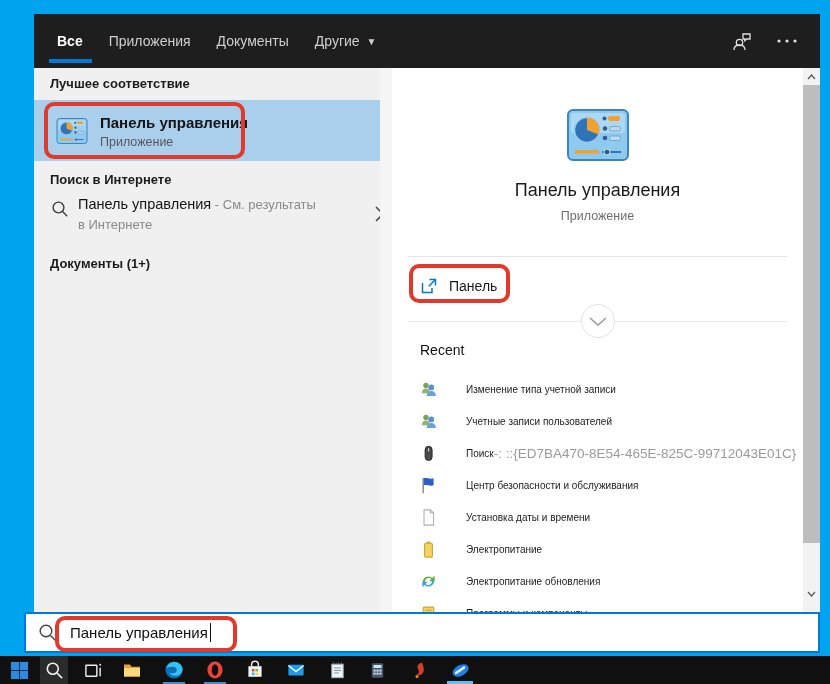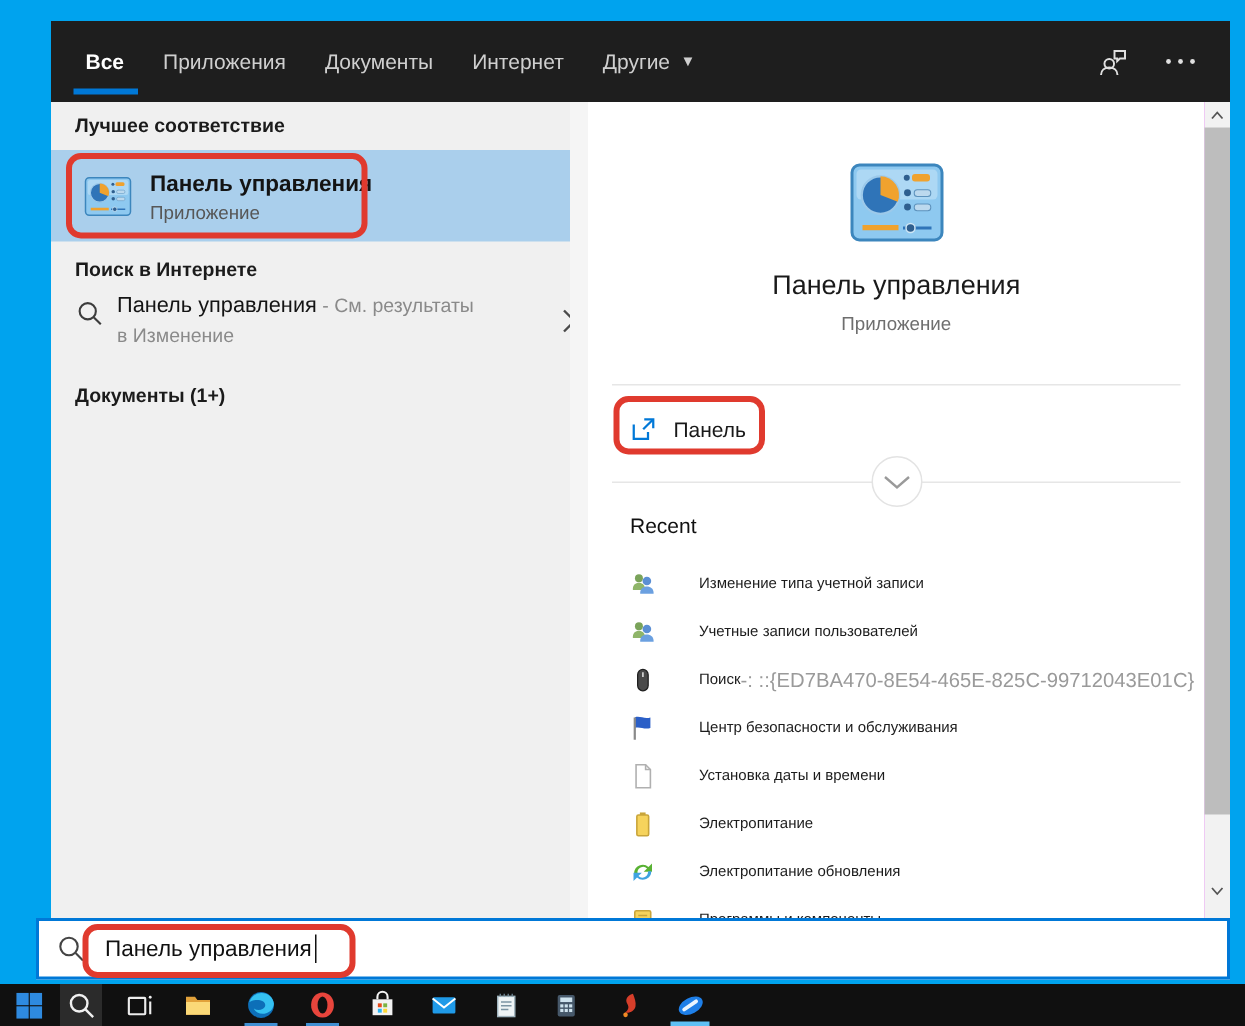--- a/index.html
+++ b/index.html
@@ -1,20 +1,20 @@
 <!DOCTYPE html>
 <html><head>
 <meta charset="utf-8">
 <style>
   * { margin:0; padding:0; box-sizing:border-box; }
   html,body { width:830px; height:684px; font-family:"Liberation Sans","DejaVu Sans",sans-serif; }
   #root { position:relative; width:830px; height:684px; background:#00a3ee; overflow:hidden; }
 
   
-  #win { position:absolute; left:34px; top:14px; width:786px; height:598px; background:#d946ef; overflow:hidden; }
+  #win { position:absolute; left:34px; top:14px; width:786px; height:598px; background:#f97316; overflow:hidden; }
 
   #hdr { position:absolute; left:0; top:0; width:100%; height:54px; background:#1e1e1e; display:flex; align-items:center; }
   #tabs { display:flex; align-items:center; padding-left:23px; height:100%; }
   .tab { position:relative; margin-right:26px; font-size:14px; color:#cfcfcf; height:100%; display:flex; align-items:center; cursor:default; }
   .tab.active { color:#ffffff; font-weight:bold; }
   .tab.active::after { content:""; position:absolute; left:-8px; right:-9px; bottom:5px; height:4px; background:#0078d7; }
   .tab .caret { margin-left:7px; font-size:10px; color:#cfcfcf; }
   #hdr-right { position:absolute; right:22px; top:0; height:100%; display:flex; align-items:center; gap:22px; }
   .hicon { display:flex; align-items:center; }
 
@@ -94,23 +94,20 @@
     <div id="hdr">
       <div id="tabs">
           <div class="tab active">
             <span>Все</span>
           </div>
           <div class="tab">
             <span>Приложения</span>
           </div>
           <div class="tab">
             <span>Документы</span>
-          </div>
-          <div class="tab">
-            <span>Интернет</span>
           </div>
           <div class="tab">
             <span>Другие</span>
             <span class="caret">▼</span>
           </div>
         </div>
       <div id="hdr-right">
         <span class="hicon">
           <svg width="24" height="24" viewBox="0 0 24 24" fill="none" stroke="#e0e0e0" stroke-width="1.3">
             <circle cx="9.5" cy="13.5" r="3.2"></circle>
@@ -159,21 +156,21 @@
 
         <div id="web-row">
           <span class="ws-ic">
             <svg width="18" height="18" viewBox="0 0 18 18" fill="none" stroke="#3c3c3c" stroke-width="1.4">
                 <circle cx="7.5" cy="7.5" r="5.4"></circle>
                 <line x1="11.6" y1="11.6" x2="16.2" y2="16.2"></line>
               </svg>
           </span>
           <div class="ws-tx">
             <div><span class="ws-q">Панель управления</span><span class="ws-r"> - См. результаты</span></div>
-            <div class="ws-r">в Изменение</div>
+            <div class="ws-r">в Интернете</div>
           </div>
           <span class="ws-chev">
             <svg width="11" height="20" viewBox="0 0 11 20" fill="none" stroke="#4a4a4a" stroke-width="1.6">
                 <polyline points="2,3 9,10 2,17"></polyline>
               </svg>
           </span>
         </div>
 
         <div class="slabel" id="lbl-docs">Документы (1+)</div>
       </div>

